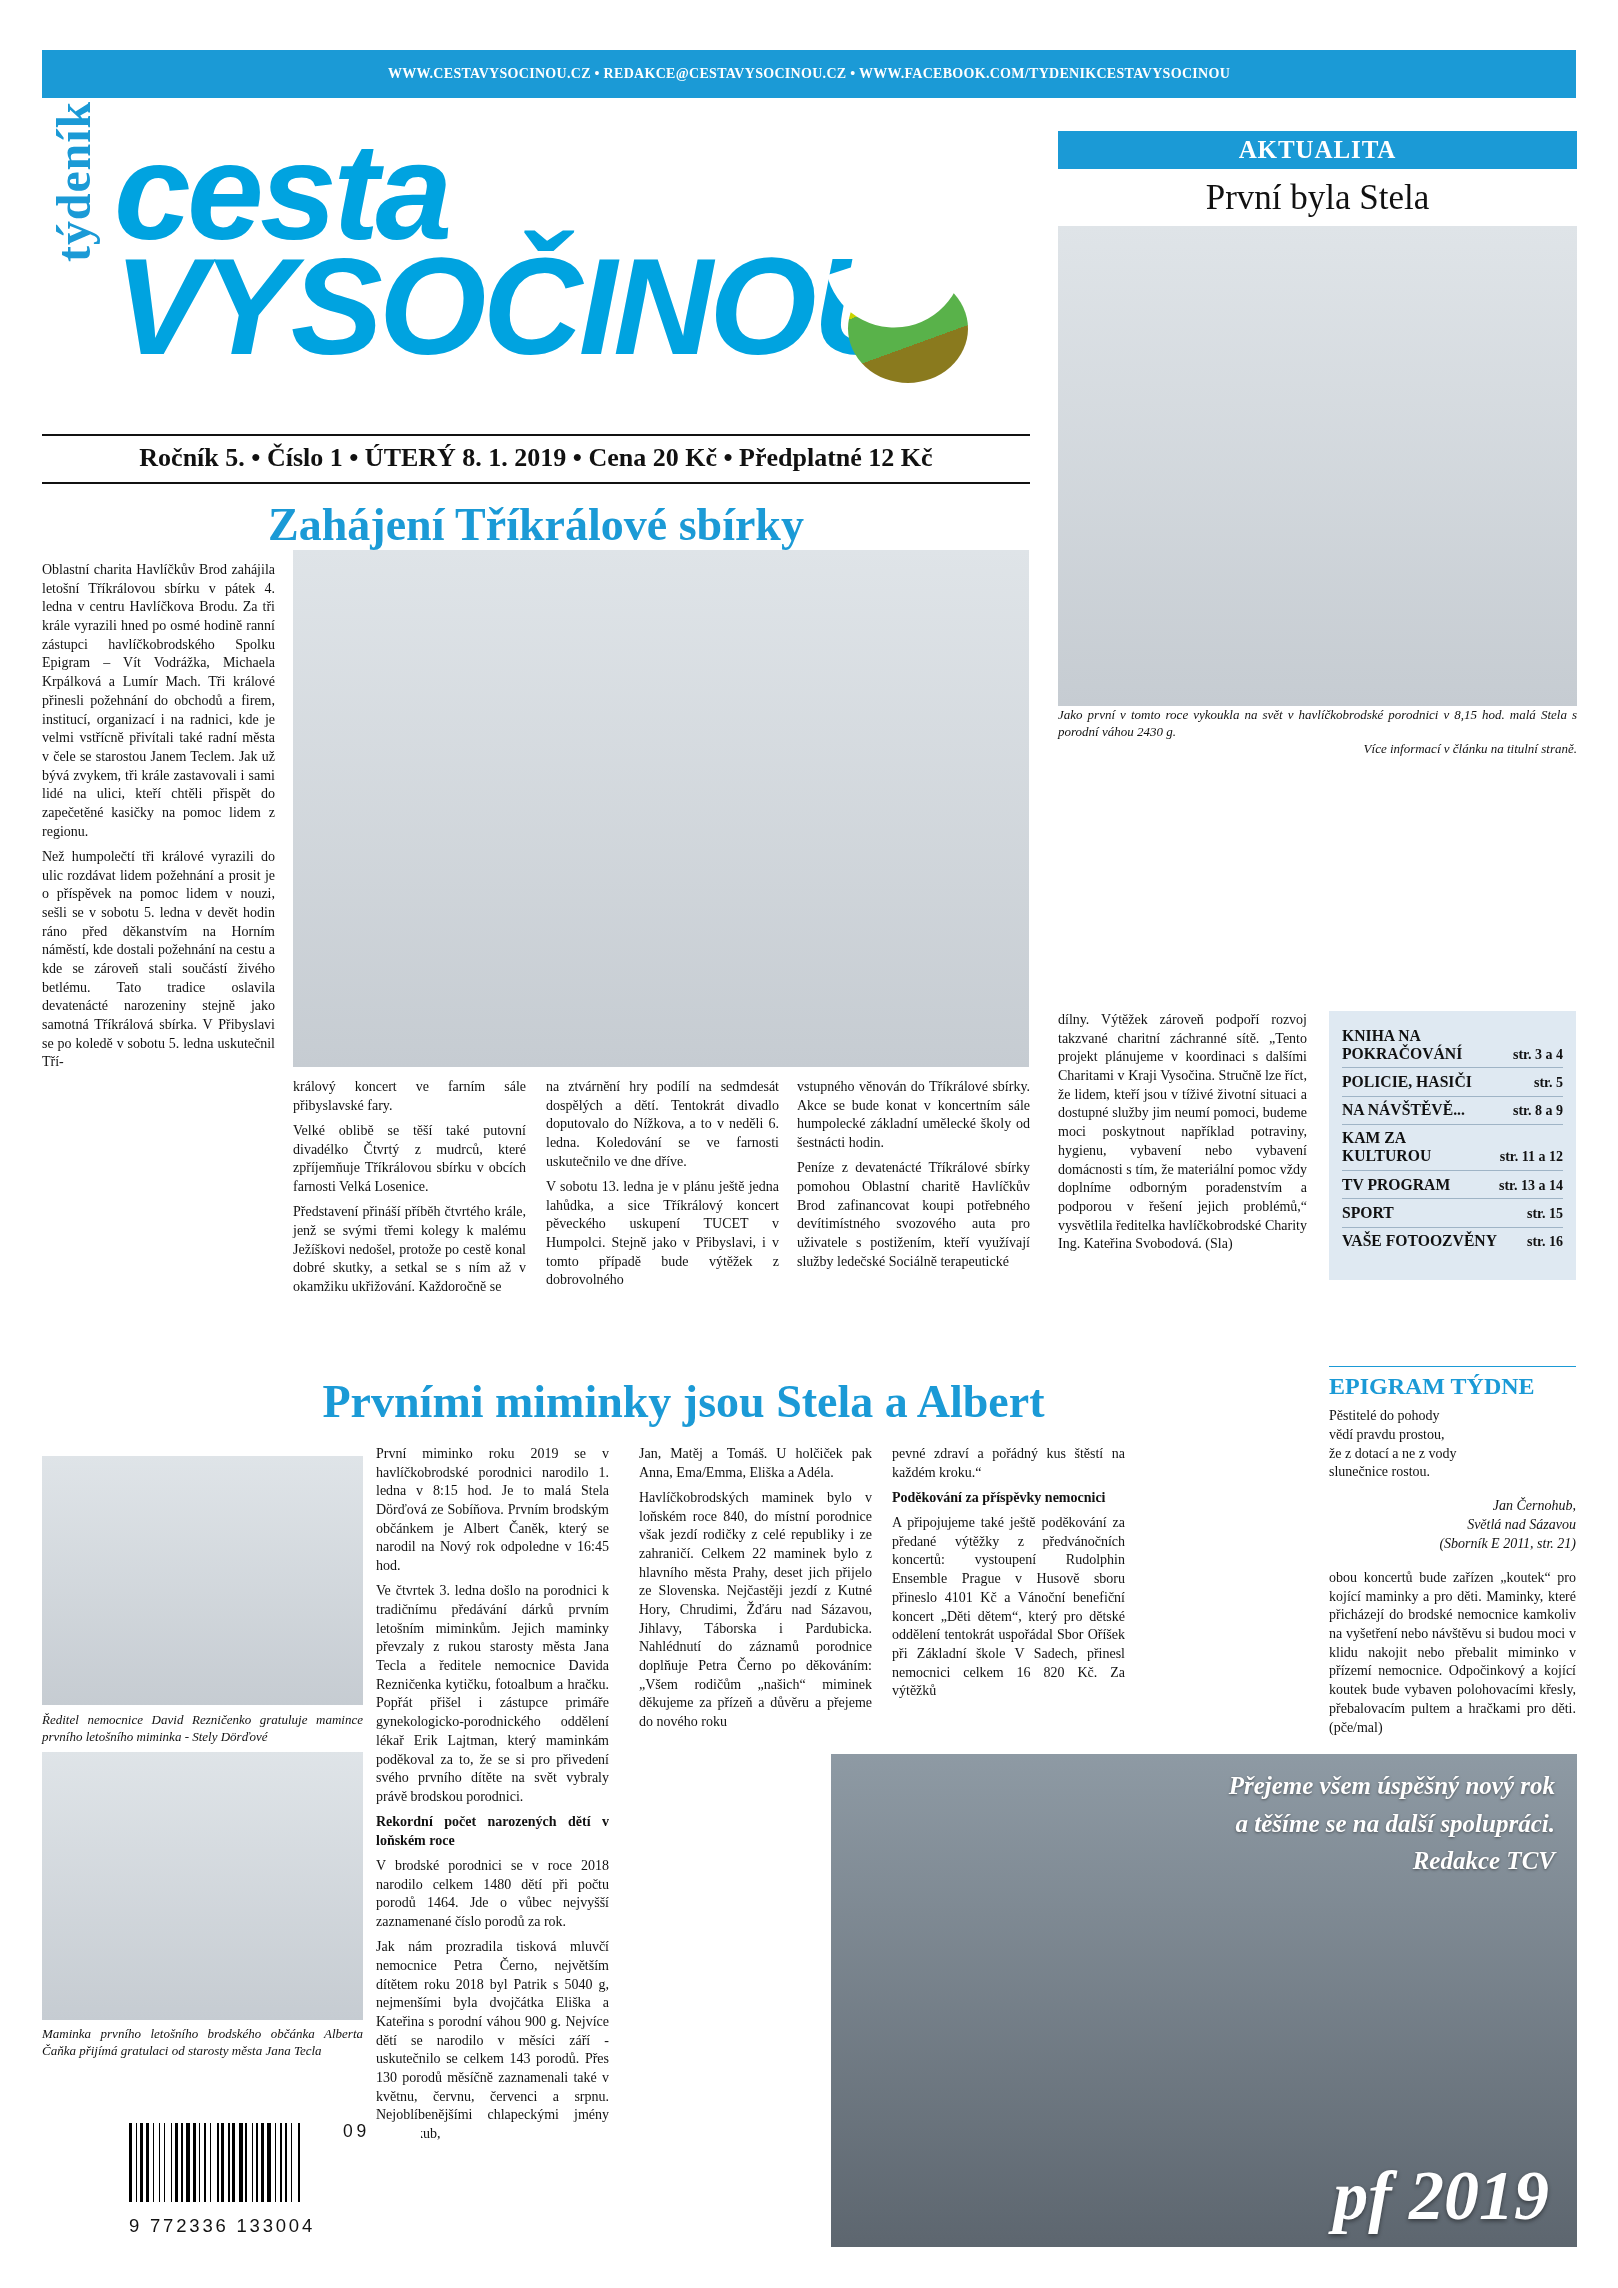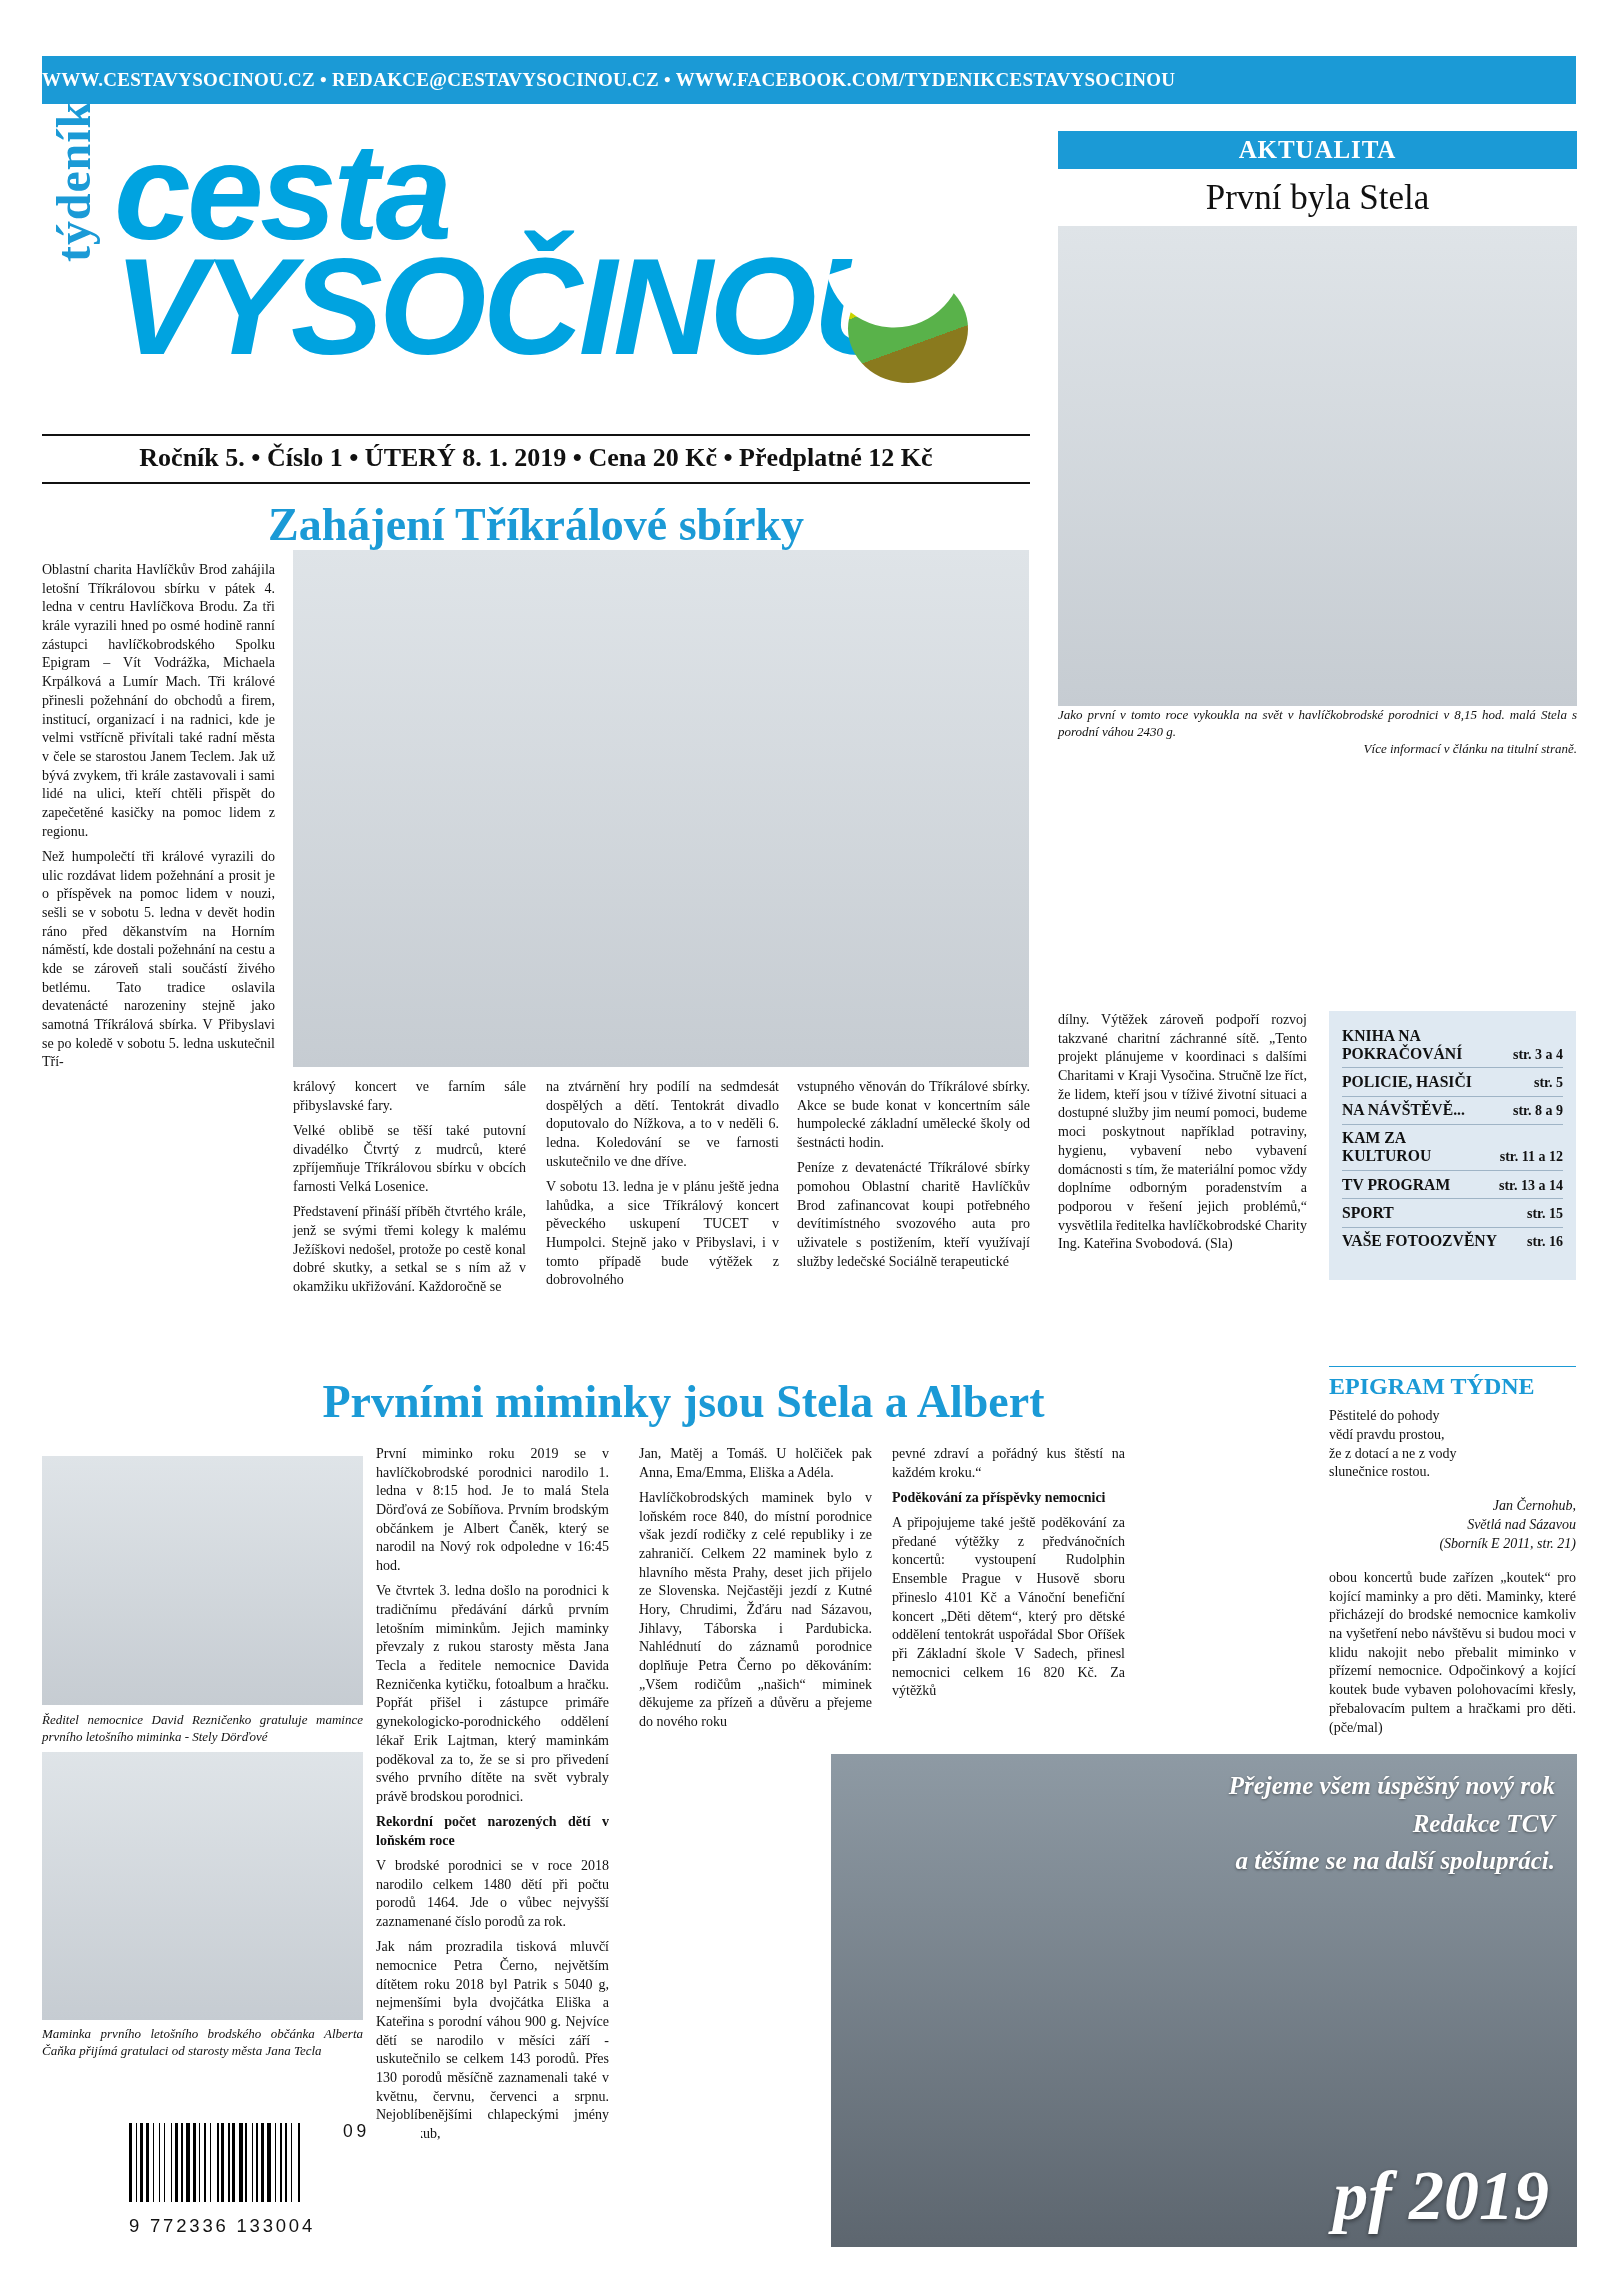--- a/index.html
+++ b/index.html
@@ -9,25 +9,25 @@
     background:#ffffff;
     font-family:"Liberation Serif", serif;
     color:#111;
     position:relative;
     overflow:hidden;
   }
   .page { position:relative; width:1619px; height:2289px; padding:0 42px; }
 
   
   .topbar {
-    position:absolute; left:42px; top:56px; width:1534px; height:48px;
+    position:absolute; left:42px; top:50px; width:1534px; height:48px;
     background:#1b9ad6; color:#fff;
-    display:flex; align-items:center; 
+    display:flex; align-items:center; justify-content:center;
     font-family:"Liberation Serif", serif;
-    font-weight:bold; font-size:19px; letter-spacing:0.3px;
+    font-weight:bold; font-size:14px; letter-spacing:0.3px;
   }
 
   
   .masthead { position:absolute; left:42px; top:124px; width:988px; height:277px; }
   .tydenik {
     position:absolute; left:3.7px; top:138px;
     transform:rotate(-90deg); transform-origin:left top;
     font-family:"Liberation Serif", serif;
     font-weight:bold; font-size:48px; color:#1b9ad6;
     letter-spacing:0.9px;
@@ -301,22 +301,22 @@
     <p>A připojujeme také ještě poděkování za předané výtěžky z předvánočních koncertů: vystoupení Rudolphin Ensemble Prague v Husově sboru přineslo 4101 Kč a Vánoční benefiční koncert „Děti dětem“, který pro dětské oddělení tentokrát uspořádal Sbor Oříšek při Základní škole V Sadech, přinesl nemocnici celkem 16 820 Kč. Za výtěžků</p>
   </div>
   <div class="col s4">
     <p>obou koncertů bude zařízen „koutek“ pro kojící maminky a pro děti. Maminky, které přicházejí do brodské nemocnice kamkoliv na vyšetření nebo návštěvu si budou moci v klidu nakojit nebo přebalit miminko v přízemí nemocnice. Odpočinkový a kojící koutek bude vybaven polohovacími křesly, přebalovacím pultem a hračkami pro děti.      (pče/mal)</p>
   </div>
 
   <div class="photo photo-pf">
     <div class="ph-dark"></div>
     <div class="pf-text">
       <div>Přejeme všem úspěšný nový rok</div>
+      <div>a těšíme se na další spolupráci.</div>
       <div>Redakce TCV</div>
-      <div>a těšíme se na další spolupráci.</div>
     </div>
     <div class="pf-year">pf 2019</div>
   </div>
 
   <div class="barcode-wrap">
     <div class="barcode" id="bc">
         <i style="left: 0px; width: 2.8px;"></i>
         <i style="left: 6.5px; width: 0.9px;"></i>
         <i style="left: 11px; width: 2.8px;"></i>
         <i style="left: 16.6px; width: 3.7px;"></i>

